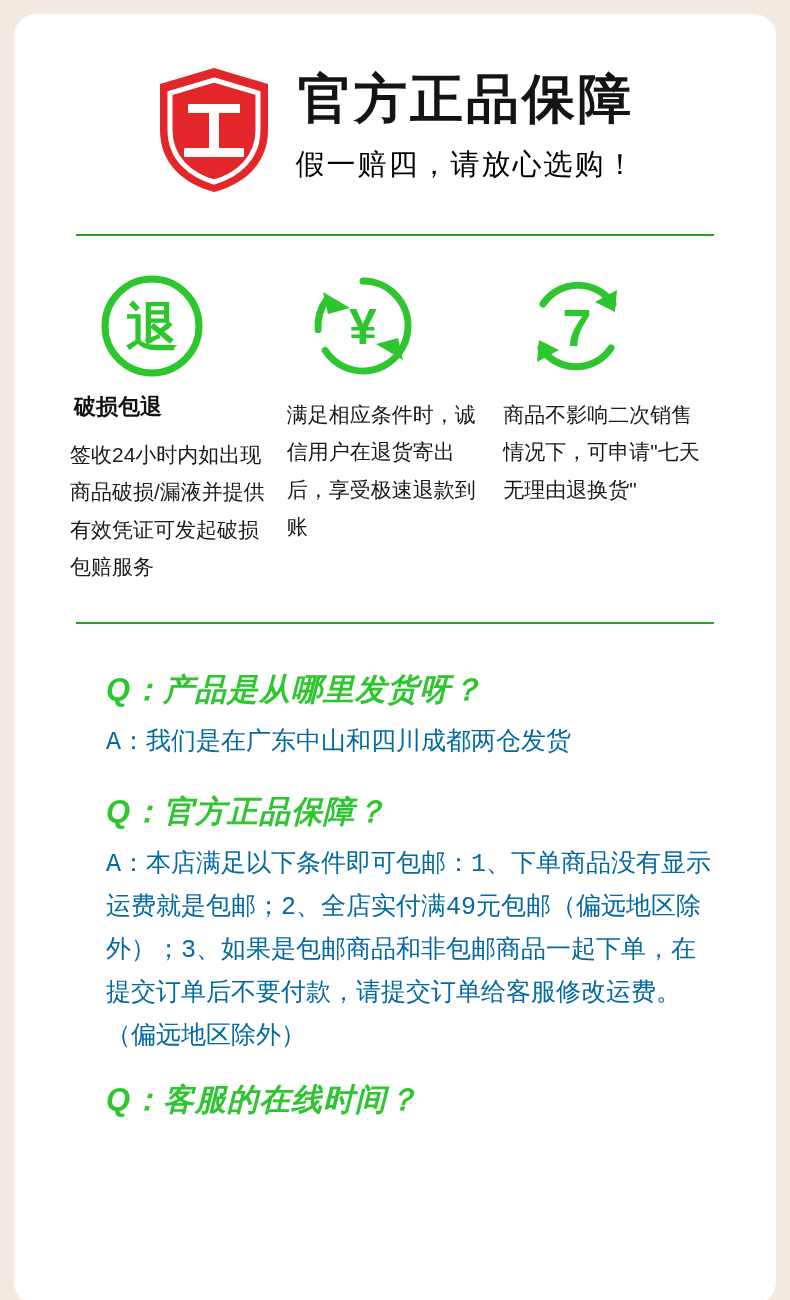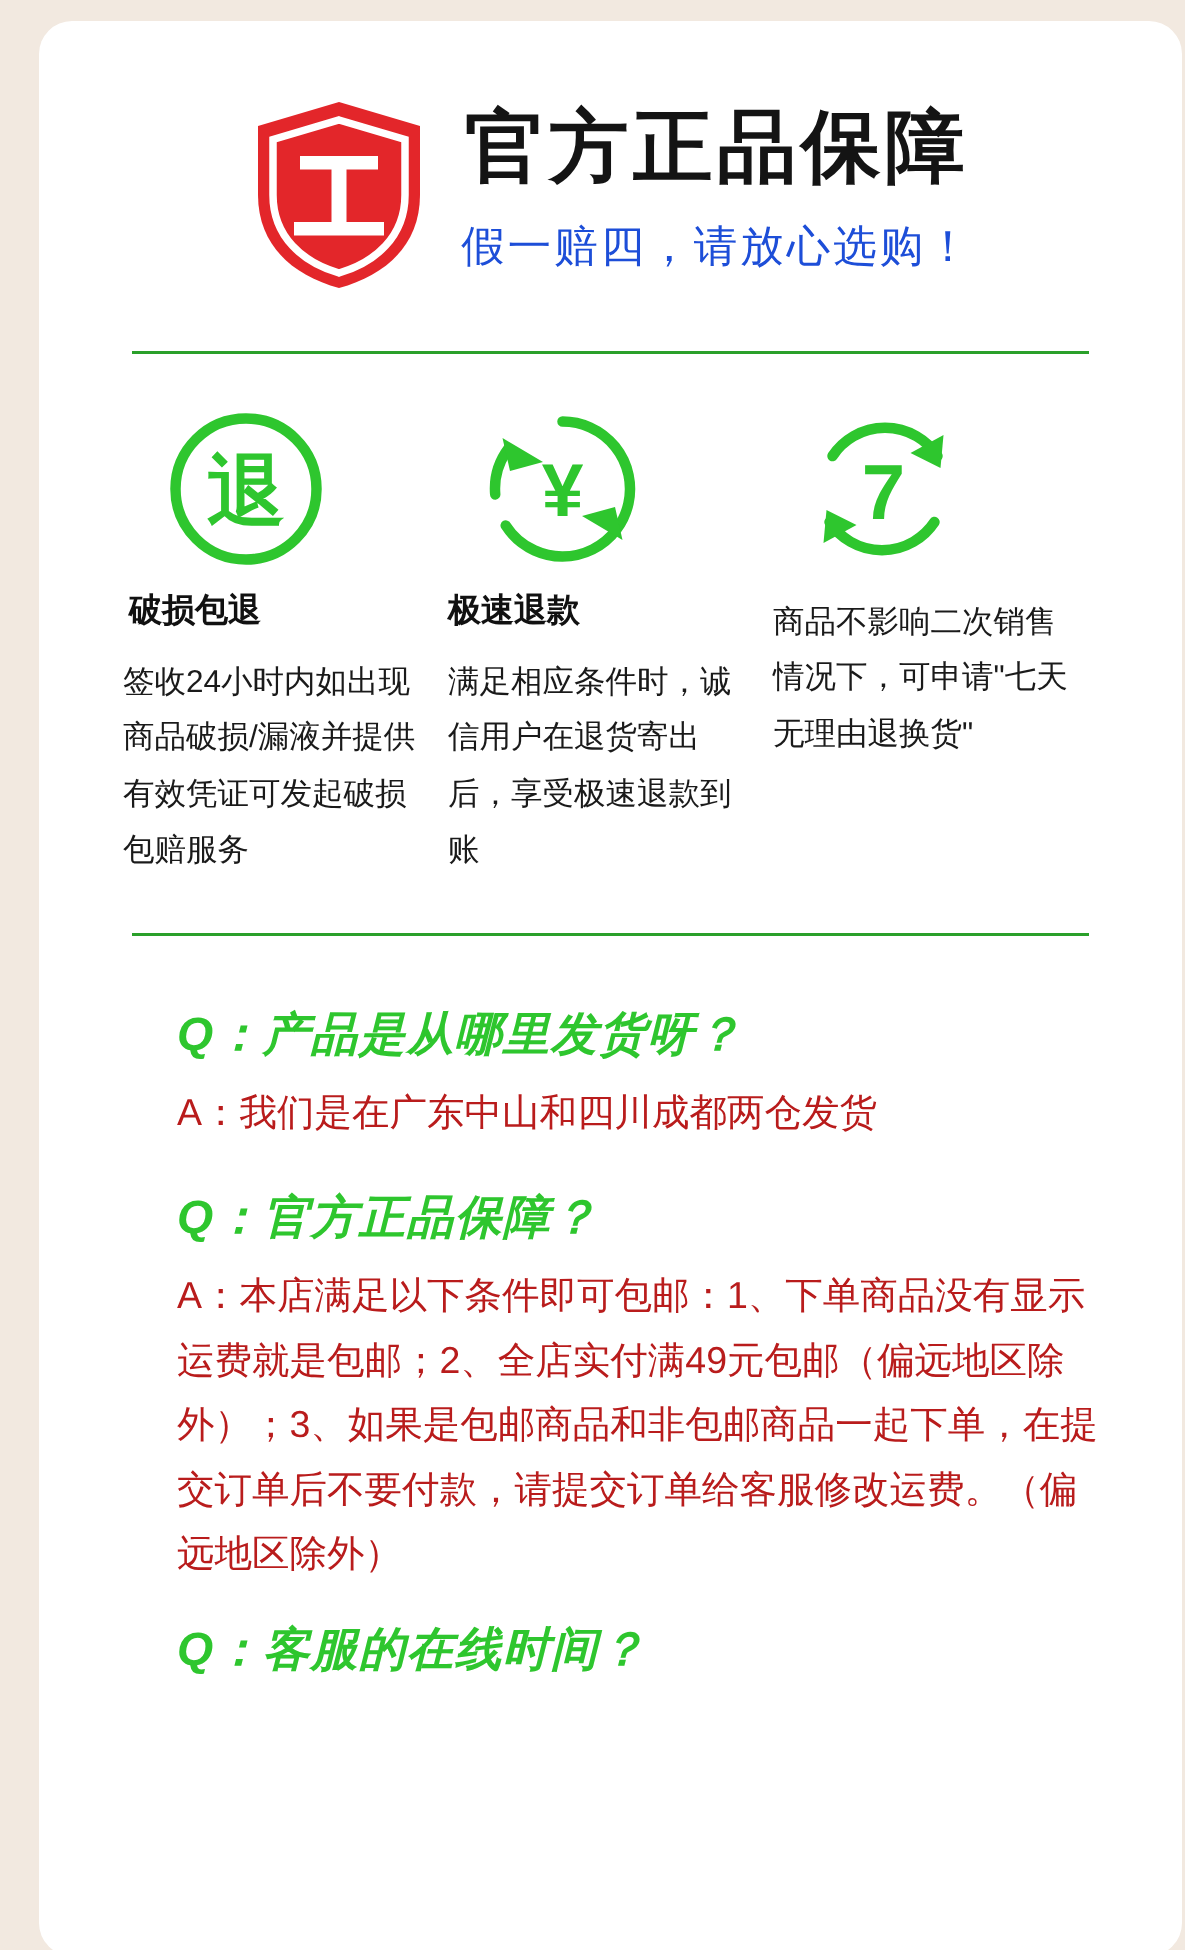--- a/index.html
+++ b/index.html
@@ -12,21 +12,21 @@
     background: #f2e9e0;
     font-family: "Liberation Sans", sans-serif;
     overflow: hidden;
   }
   .page {
     position: relative;
     width: 790px;
     height: 1300px;
     background: #f2e9e0;
     box-sizing: border-box;
-    padding: 14px 14px 0 26px;
+    padding: 14px 14px 0 14px;
   }
   .card {
     position: relative;
     width: 762px;
     height: 1290px;
     background: #ffffff;
     border-radius: 22px;
     box-sizing: border-box;
     overflow: hidden;
   }
@@ -57,21 +57,21 @@
     font-size: 53px;
     font-weight: bold;
     color: #141414;
     letter-spacing: 3px;
     line-height: 1.18;
     white-space: nowrap;
   }
   .title-sub {
     margin-top: 14px;
     font-size: 29px;
-    color: #1d4ed8;
+    color: #000000;
     letter-spacing: 2px;
     white-space: nowrap;
   }
 
   
   .divider {
     height: 2px;
     background: #2aa02a;
     margin: 40px 62px 0 62px;
   }
@@ -127,24 +127,25 @@
     font-size: 31px;
     font-weight: bold;
     color: #2ec62e;
     letter-spacing: 1px;
     line-height: 1.4;
     margin: 0 0 10px 36px;
     font-style: italic;
   }
   .a {
     font-size: 25px;
-    color: #b91c1c;
+    color: #0369a1;
     line-height: 1.72;
     margin: 0 0 0 36px;
     letter-spacing: 0px;
+    font-family: Liberation Mono, monospace;
   }
   .qa.q2 .q { margin-top: 26px; }
   .qa.q3 .q { }
 </style>
 </head>
 <body>
 
 <div class="page">
   <div class="card">
 
@@ -181,21 +182,20 @@
 
       <div class="service s2">
         <div class="icon">
           <svg width="112" height="112" viewBox="0 0 112 112">
             <path d="M56 11 A45 45 0 1 1 20 29" fill="none" stroke="#2ec62e" stroke-width="7" stroke-linecap="round" stroke-dasharray="186 22"></path>
             <path d="M16 22 L21 44 L43 38 Z" fill="#2ec62e"></path>
             <path d="M96 90 L91 68 L69 74 Z" fill="#2ec62e"></path>
             <text x="56" y="74" text-anchor="middle" font-family="'Liberation Sans', sans-serif" font-size="50" font-weight="bold" fill="#2ec62e">¥</text>
           </svg>
         </div>
-        <h3>极速退款</h3>
         <p>满足相应条件时，诚信用户在退货寄出后，享受极速退款到账</p>
       </div>
 
       <div class="service s3">
         <div class="icon">
           <svg width="112" height="112" viewBox="0 0 112 112">
             <path d="M22 34 A42 42 0 0 1 92 34" fill="none" stroke="#2ec62e" stroke-width="7" stroke-linecap="round"></path>
             <path d="M90 78 A42 42 0 0 1 20 78" fill="none" stroke="#2ec62e" stroke-width="7" stroke-linecap="round"></path>
             <path d="M96 20 L94 42 L74 32 Z" fill="#2ec62e"></path>
             <path d="M16 92 L18 70 L38 80 Z" fill="#2ec62e"></path>

